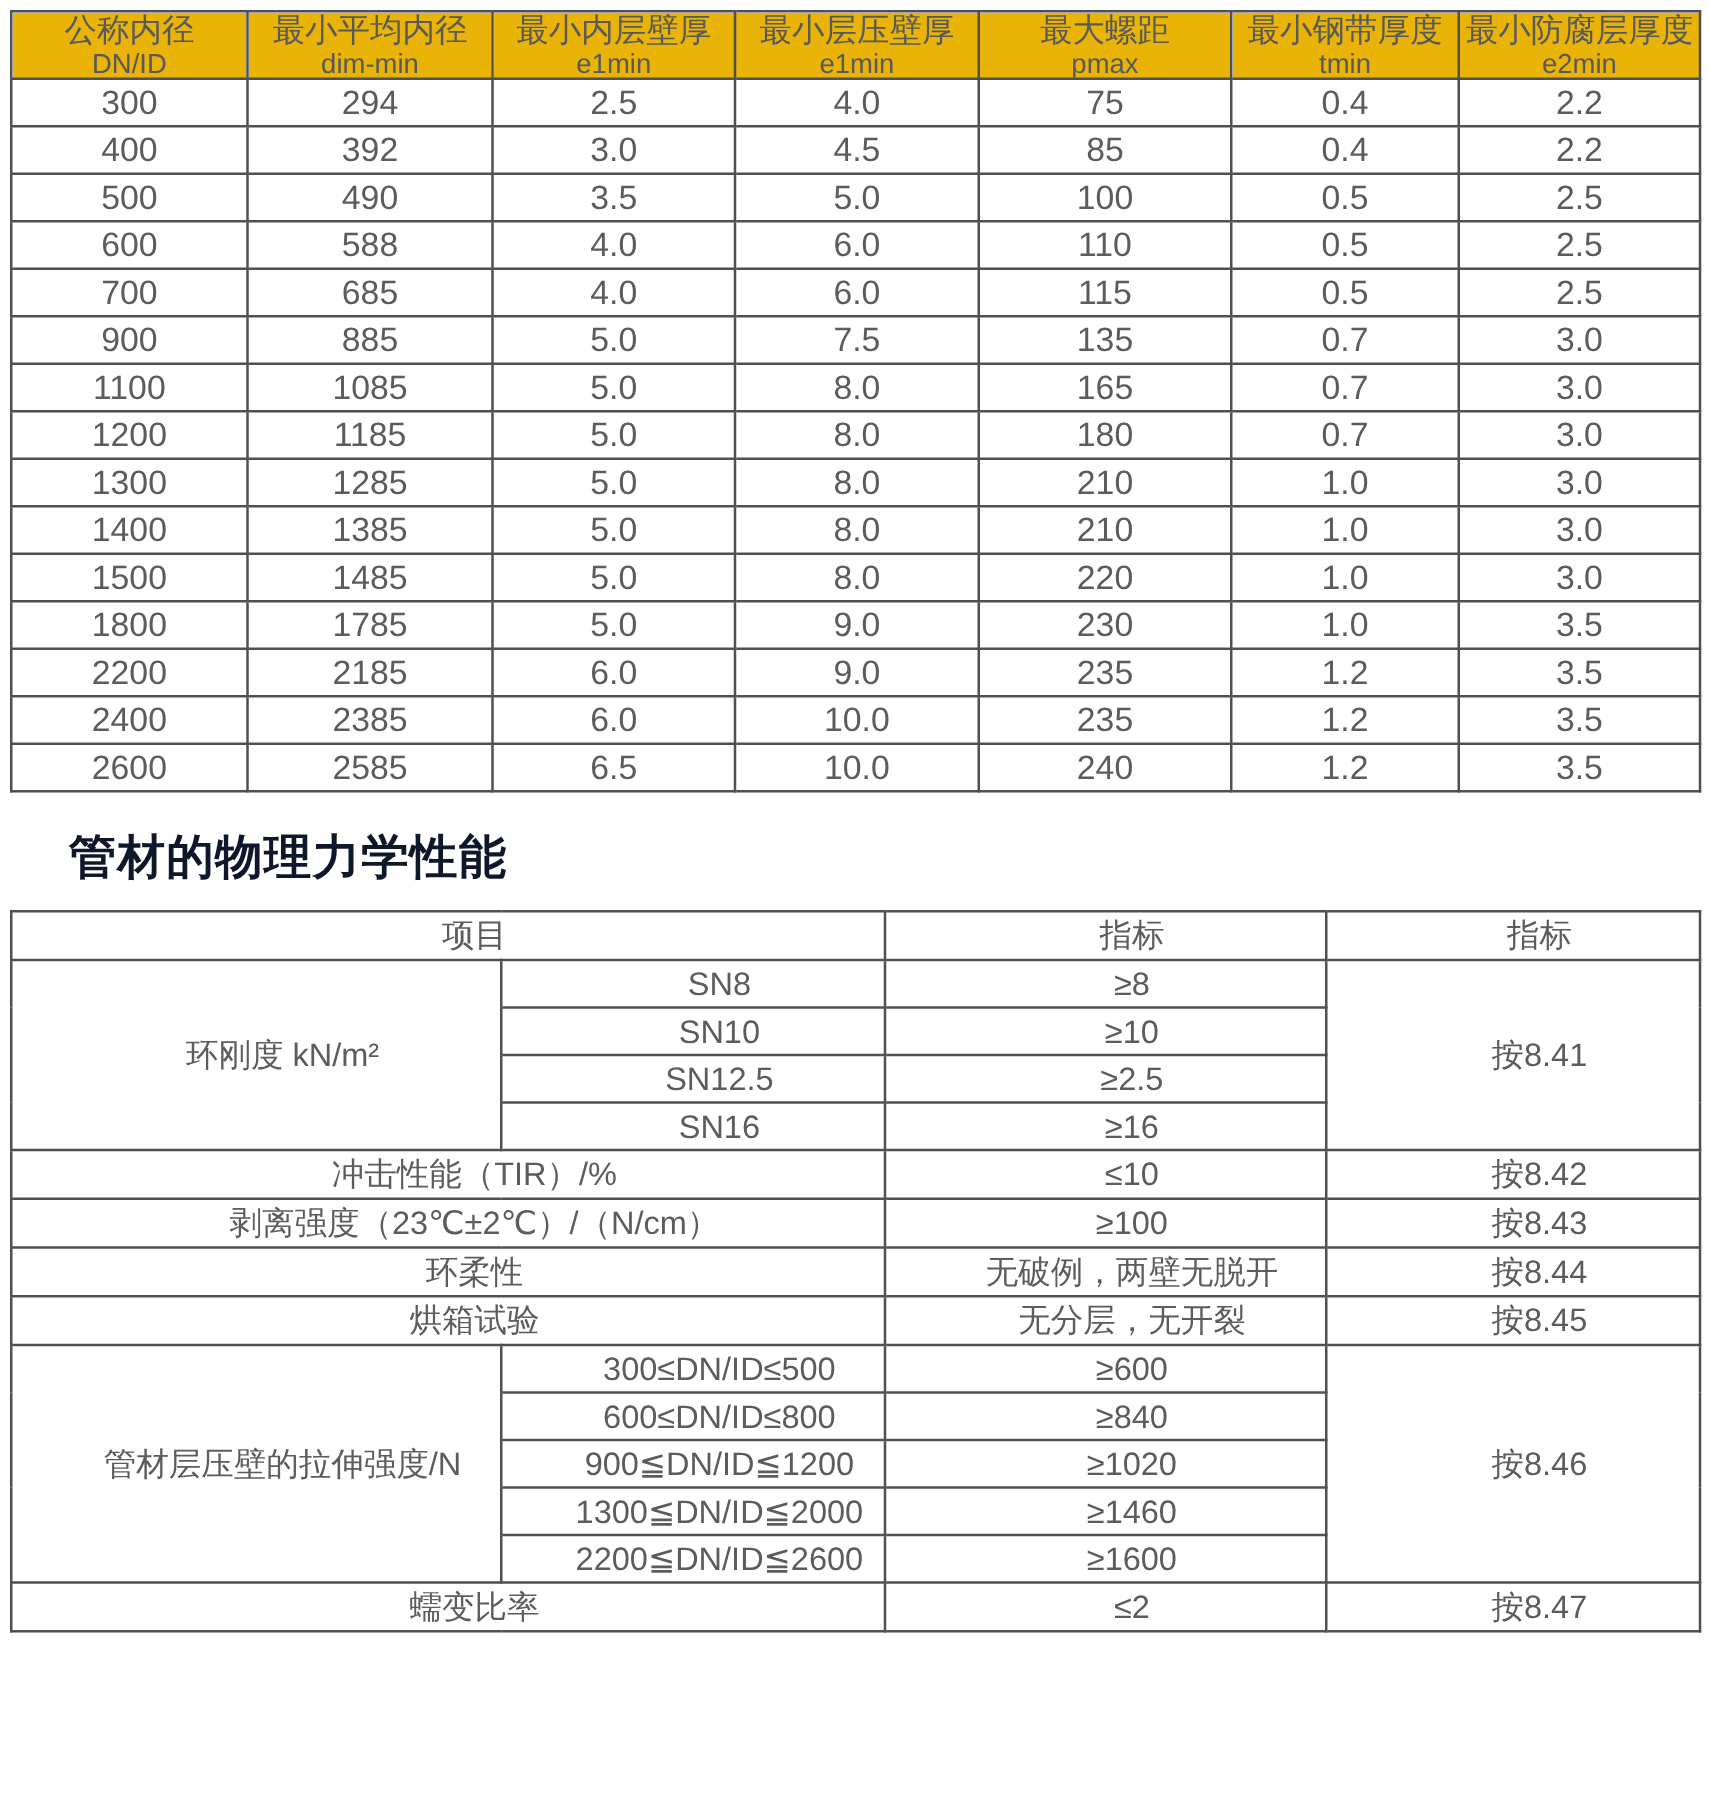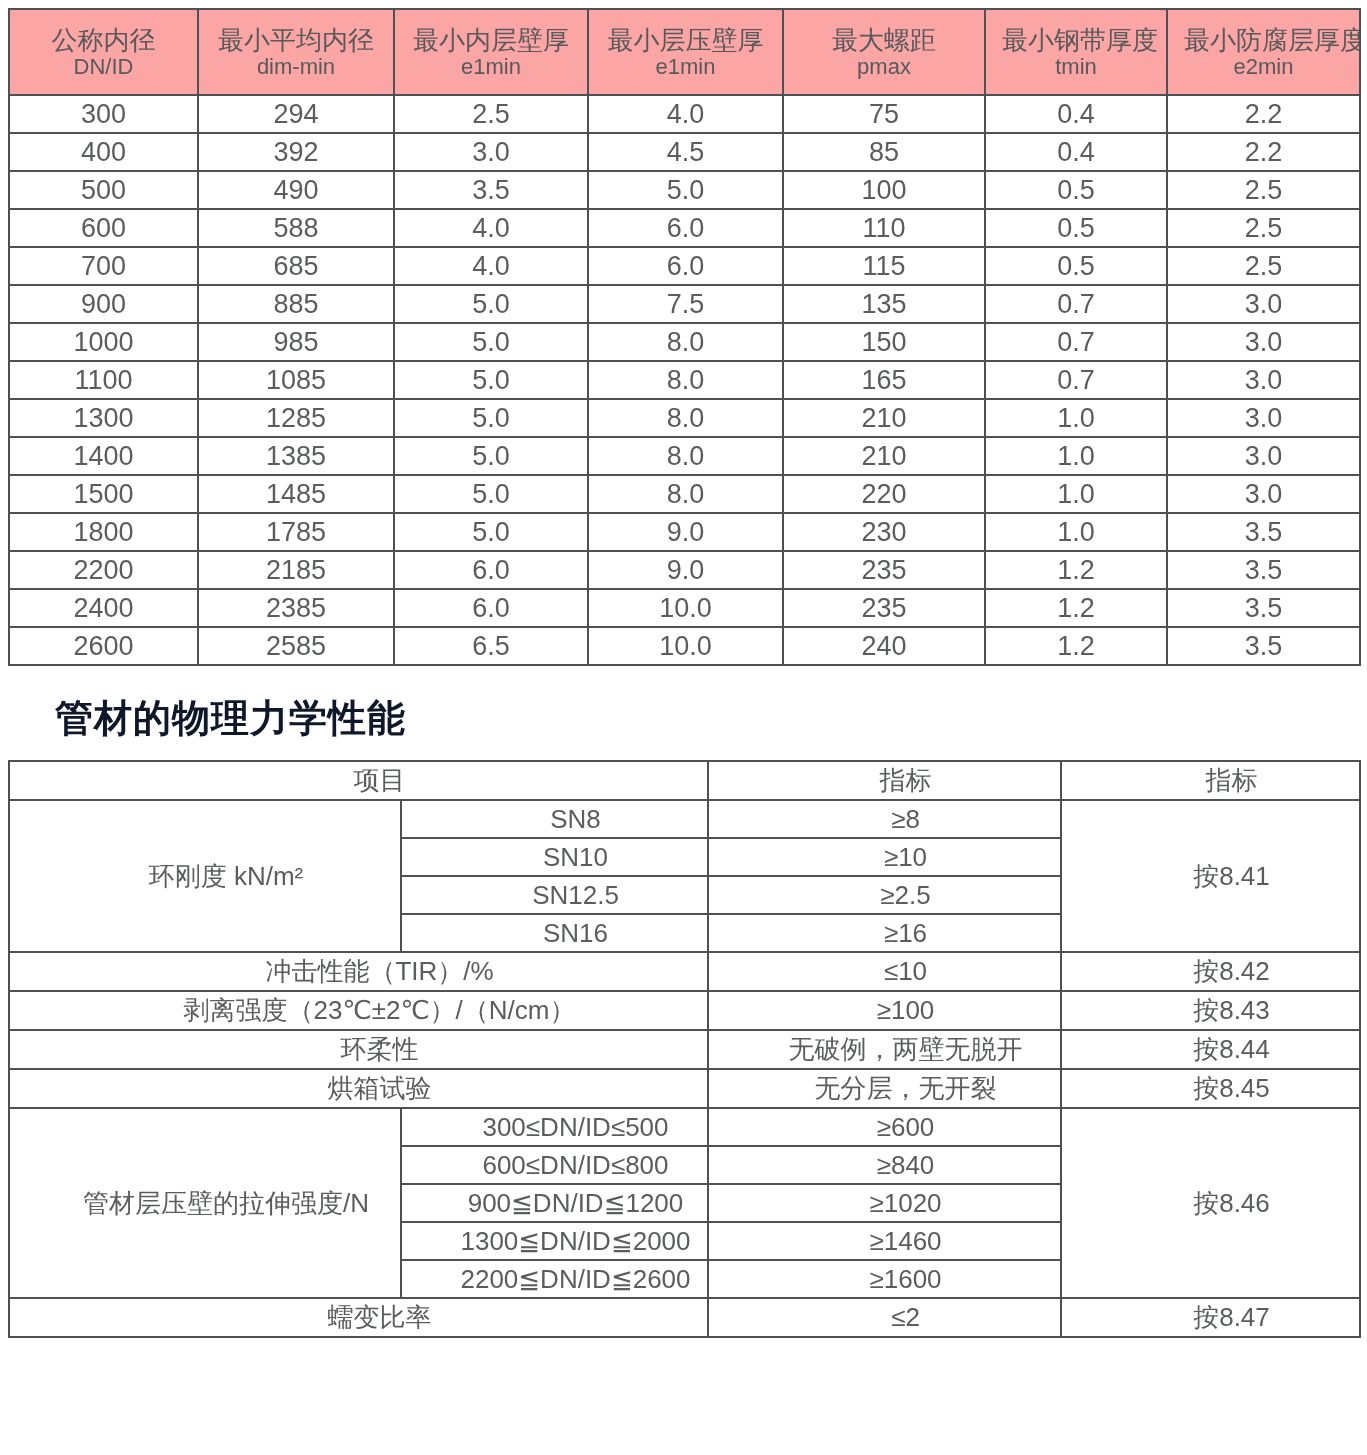--- a/index.html
+++ b/index.html
@@ -6,21 +6,21 @@
   body{
     width:1367px;height:1455px;
     font-family:"Liberation Sans","DejaVu Sans",sans-serif;
     color:#5a5c5e;
     -webkit-font-smoothing:antialiased;
   }
   .page{padding:8px;box-sizing:border-box;}
   table{border-collapse:collapse;table-layout:fixed;width:1351px;}
   td,th{border:2px solid #4e5054;text-align:center;vertical-align:middle;overflow:hidden;white-space:nowrap;}
   
-  #table1 thead th{height:51px;background:#fca5a5;font-weight:normal;padding:16px;}
+  #table1 thead th{height:51px;background:#eab308;font-weight:normal;padding:0;}
   #table1 thead .h1{font-size:26px;line-height:29px;color:#57595b;}
   #table1 thead .h2{font-size:22px;line-height:23px;color:#57595b;}
   #table1 tbody td{height:34px;font-size:27px;background:#ffffff;}
   tr.stripe td{background:var(--stripe);}
   
   .section-title{
     margin:30px 0 20px 47px;
     font-size:38px;line-height:44px;font-weight:700;color:#0f172a;
     letter-spacing:1px;
   }
@@ -124,35 +124,35 @@
         </tr>
         <tr class="stripe">
           <td>900</td>
           <td>885</td>
           <td>5.0</td>
           <td>7.5</td>
           <td>135</td>
           <td>0.7</td>
           <td>3.0</td>
         </tr>
-        <tr>
-          <td>1000</td>
-          <td>985</td>
-          <td>5.0</td>
-          <td>8.0</td>
-          <td>150</td>
-          <td>0.7</td>
-          <td>3.0</td>
-        </tr>
         <tr class="stripe">
           <td>1100</td>
           <td>1085</td>
           <td>5.0</td>
           <td>8.0</td>
           <td>165</td>
+          <td>0.7</td>
+          <td>3.0</td>
+        </tr>
+        <tr>
+          <td>1200</td>
+          <td>1185</td>
+          <td>5.0</td>
+          <td>8.0</td>
+          <td>180</td>
           <td>0.7</td>
           <td>3.0</td>
         </tr>
         <tr class="stripe">
           <td>1300</td>
           <td>1285</td>
           <td>5.0</td>
           <td>8.0</td>
           <td>210</td>
           <td>1.0</td>

